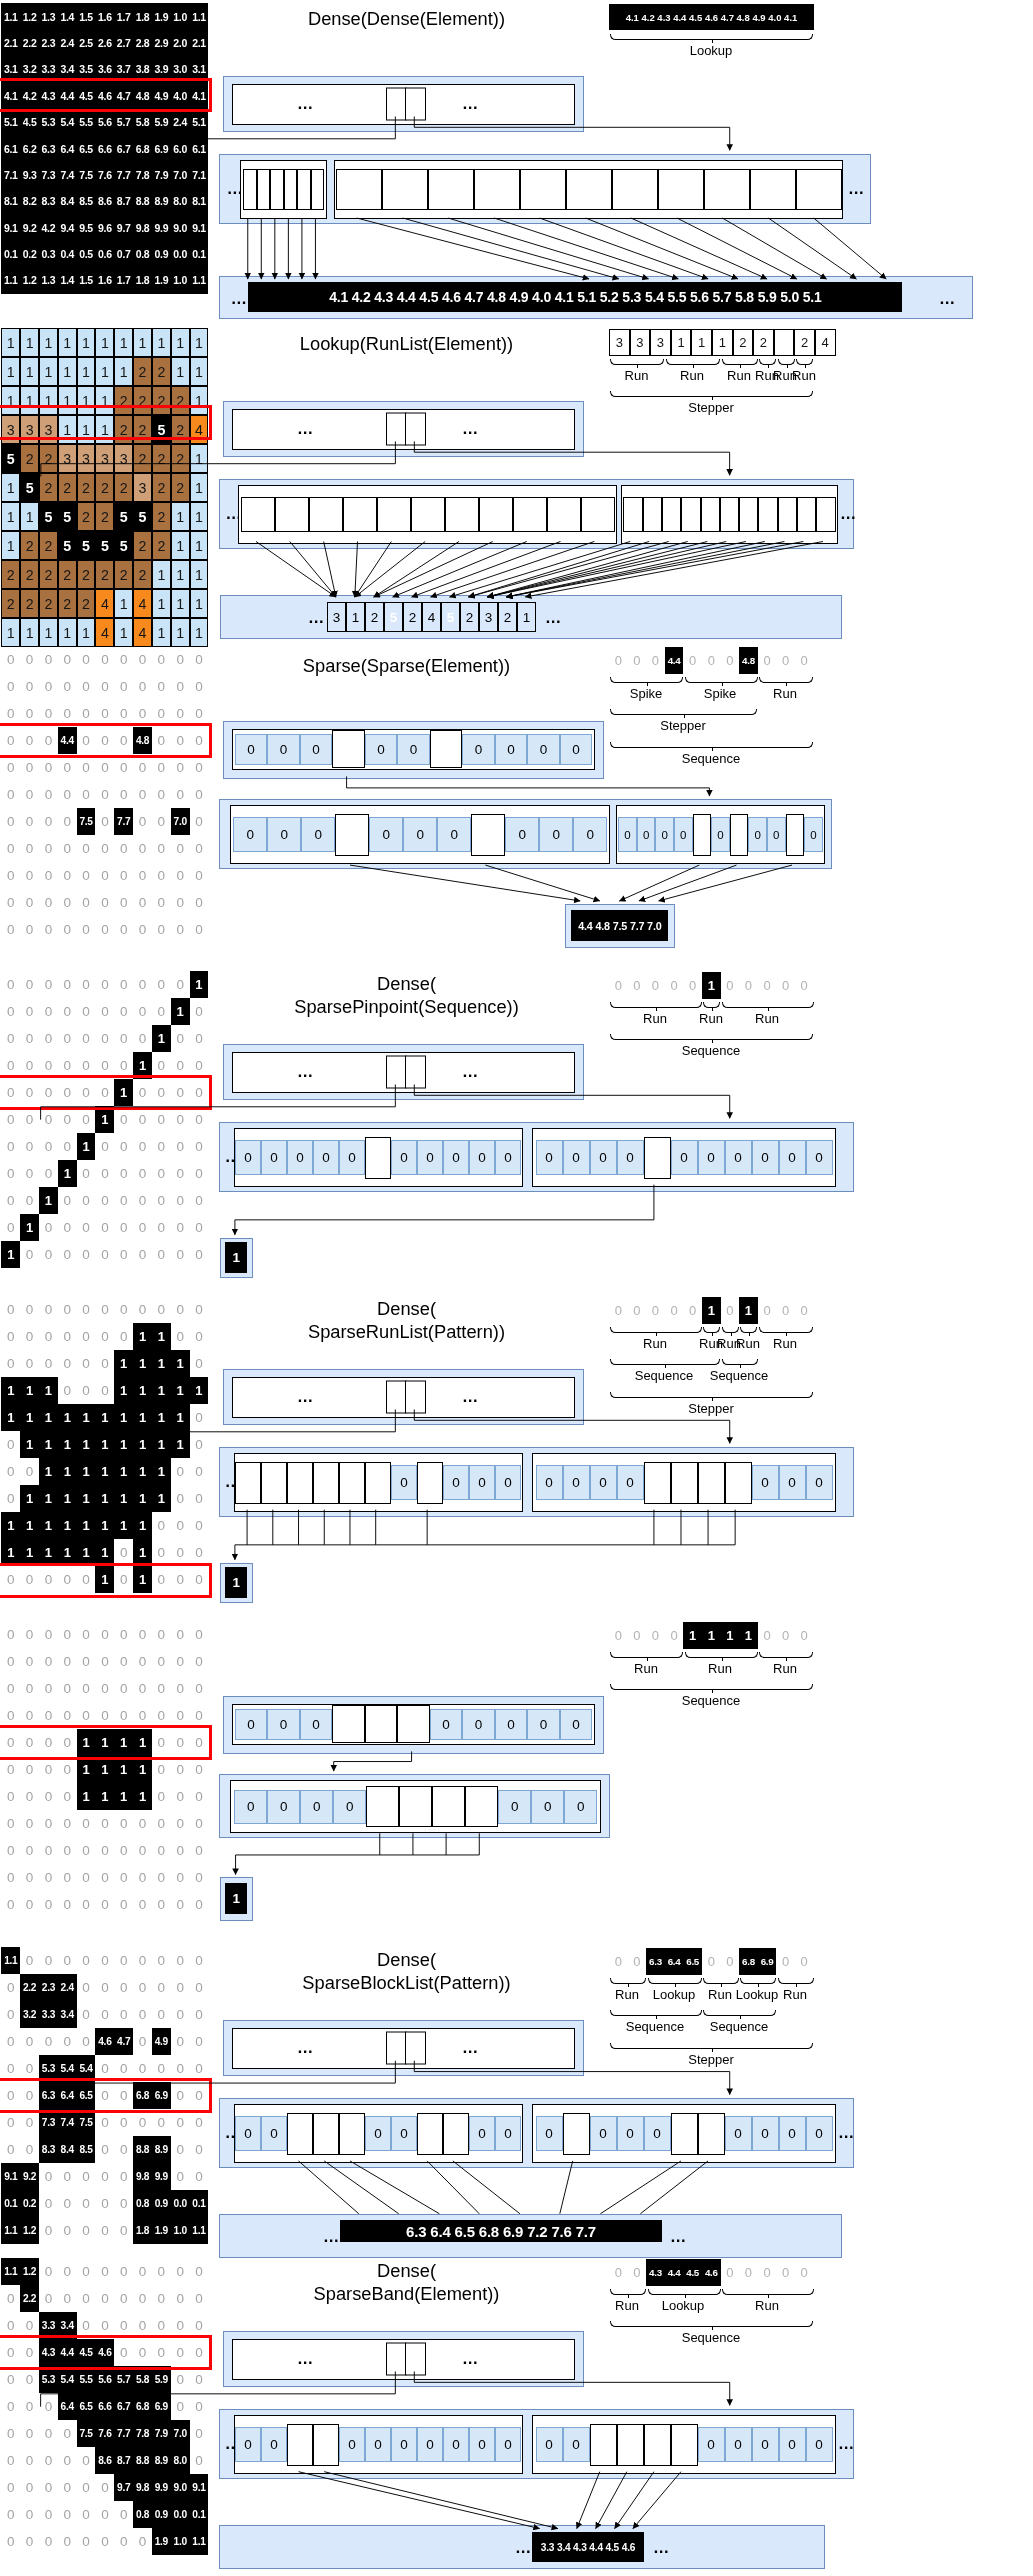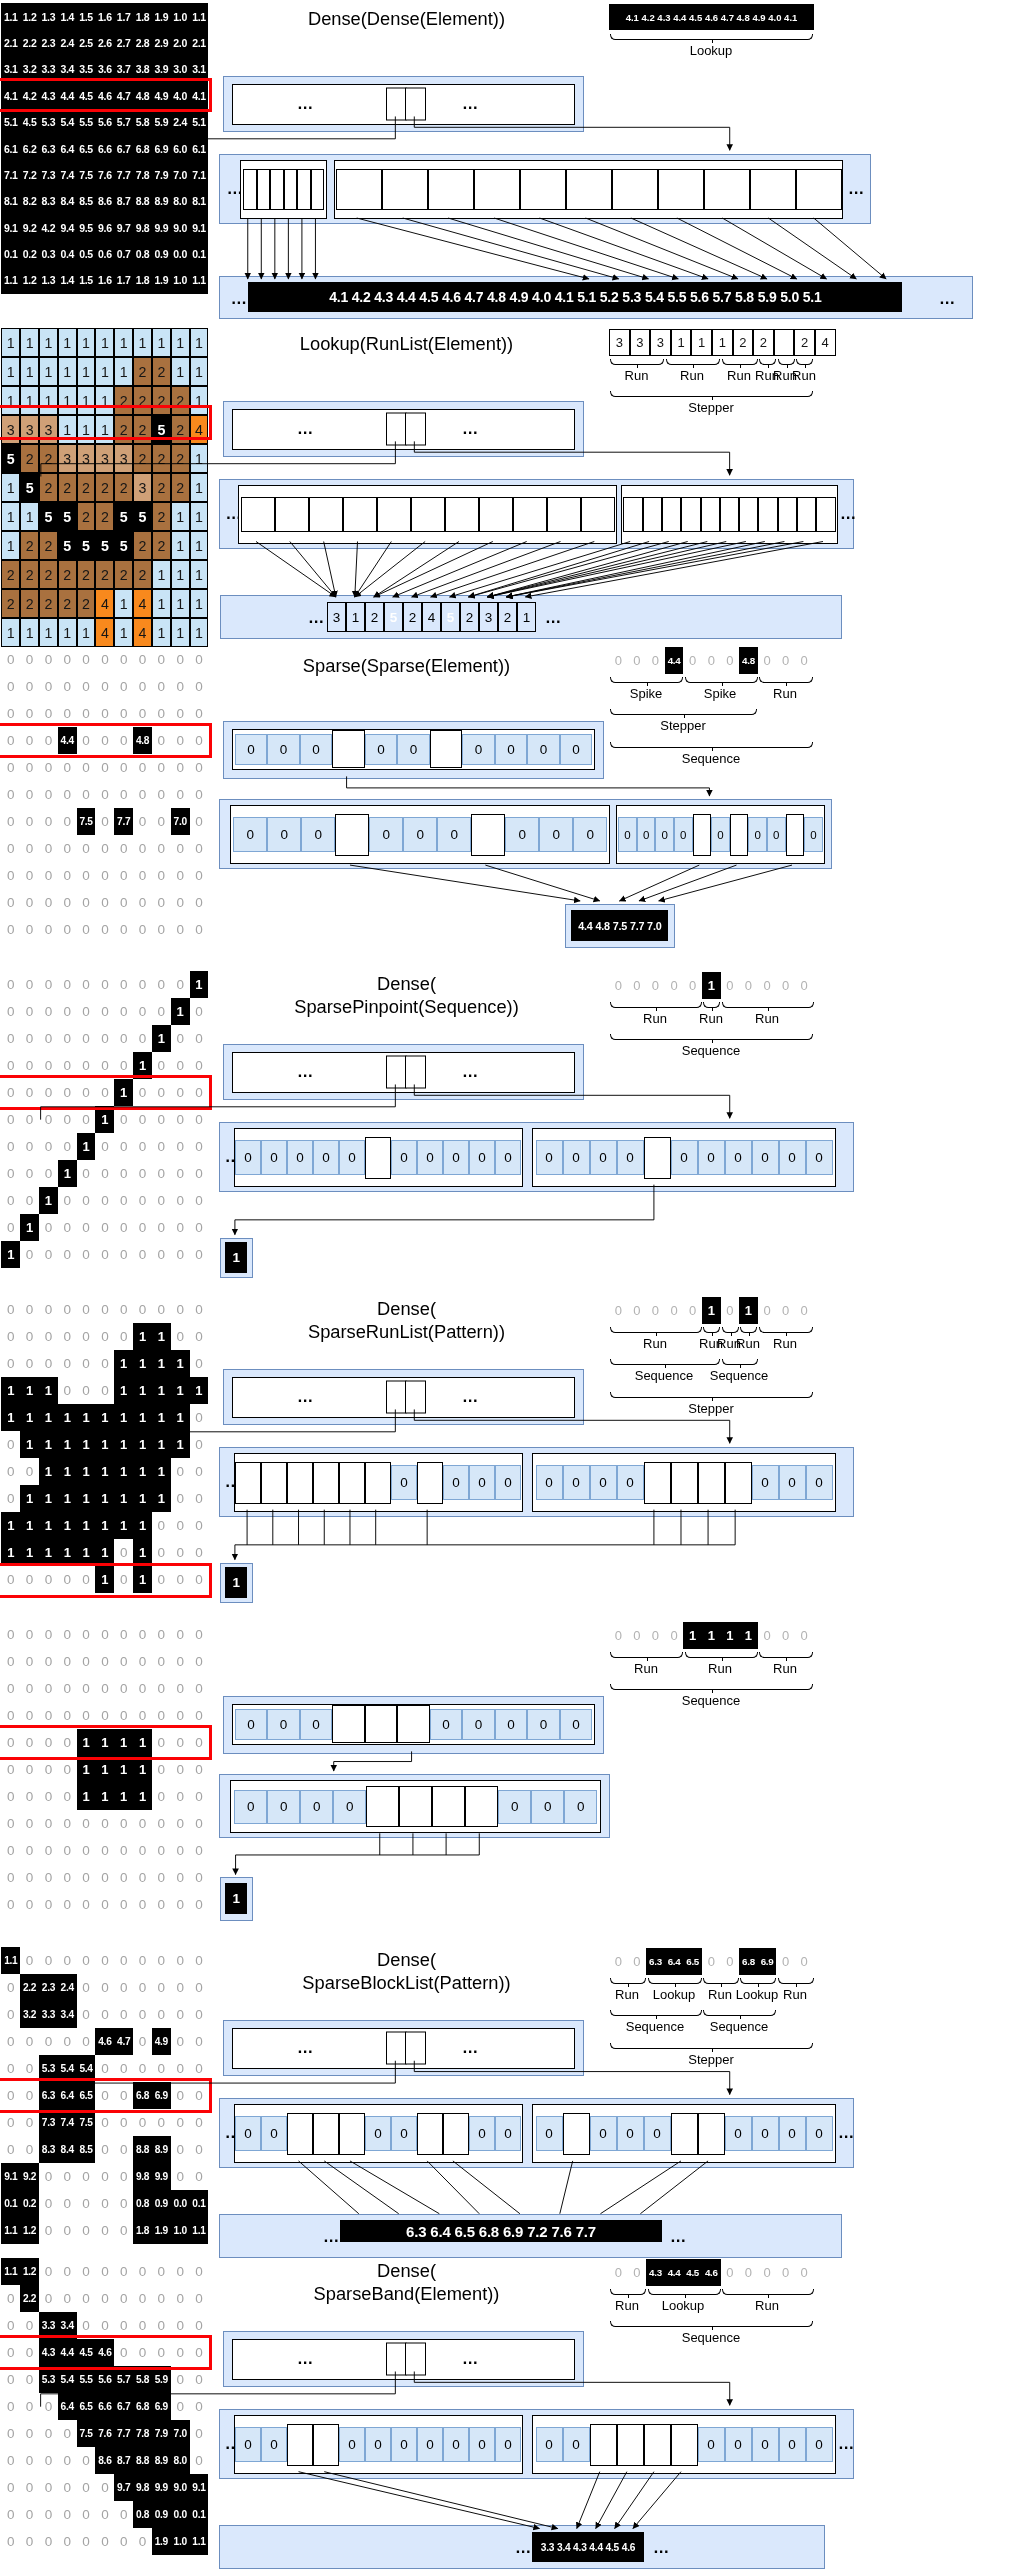--- a/index.html
+++ b/index.html
@@ -124,21 +124,21 @@
       <div class="c k2">6.3</div>
       <div class="c k2">6.4</div>
       <div class="c k2">6.5</div>
       <div class="c k2">6.6</div>
       <div class="c k2">6.7</div>
       <div class="c k2">6.8</div>
       <div class="c k2">6.9</div>
       <div class="c k2">6.0</div>
       <div class="c k2">6.1</div>
       <div class="c k2">7.1</div>
-      <div class="c k2">7.2</div>
+      <div class="c k2">9.3</div>
       <div class="c k2">7.3</div>
       <div class="c k2">7.4</div>
       <div class="c k2">7.5</div>
       <div class="c k2">7.6</div>
       <div class="c k2">7.7</div>
       <div class="c k2">7.8</div>
       <div class="c k2">7.9</div>
       <div class="c k2">7.0</div>
       <div class="c k2">7.1</div>
       <div class="c k2">8.1</div>

